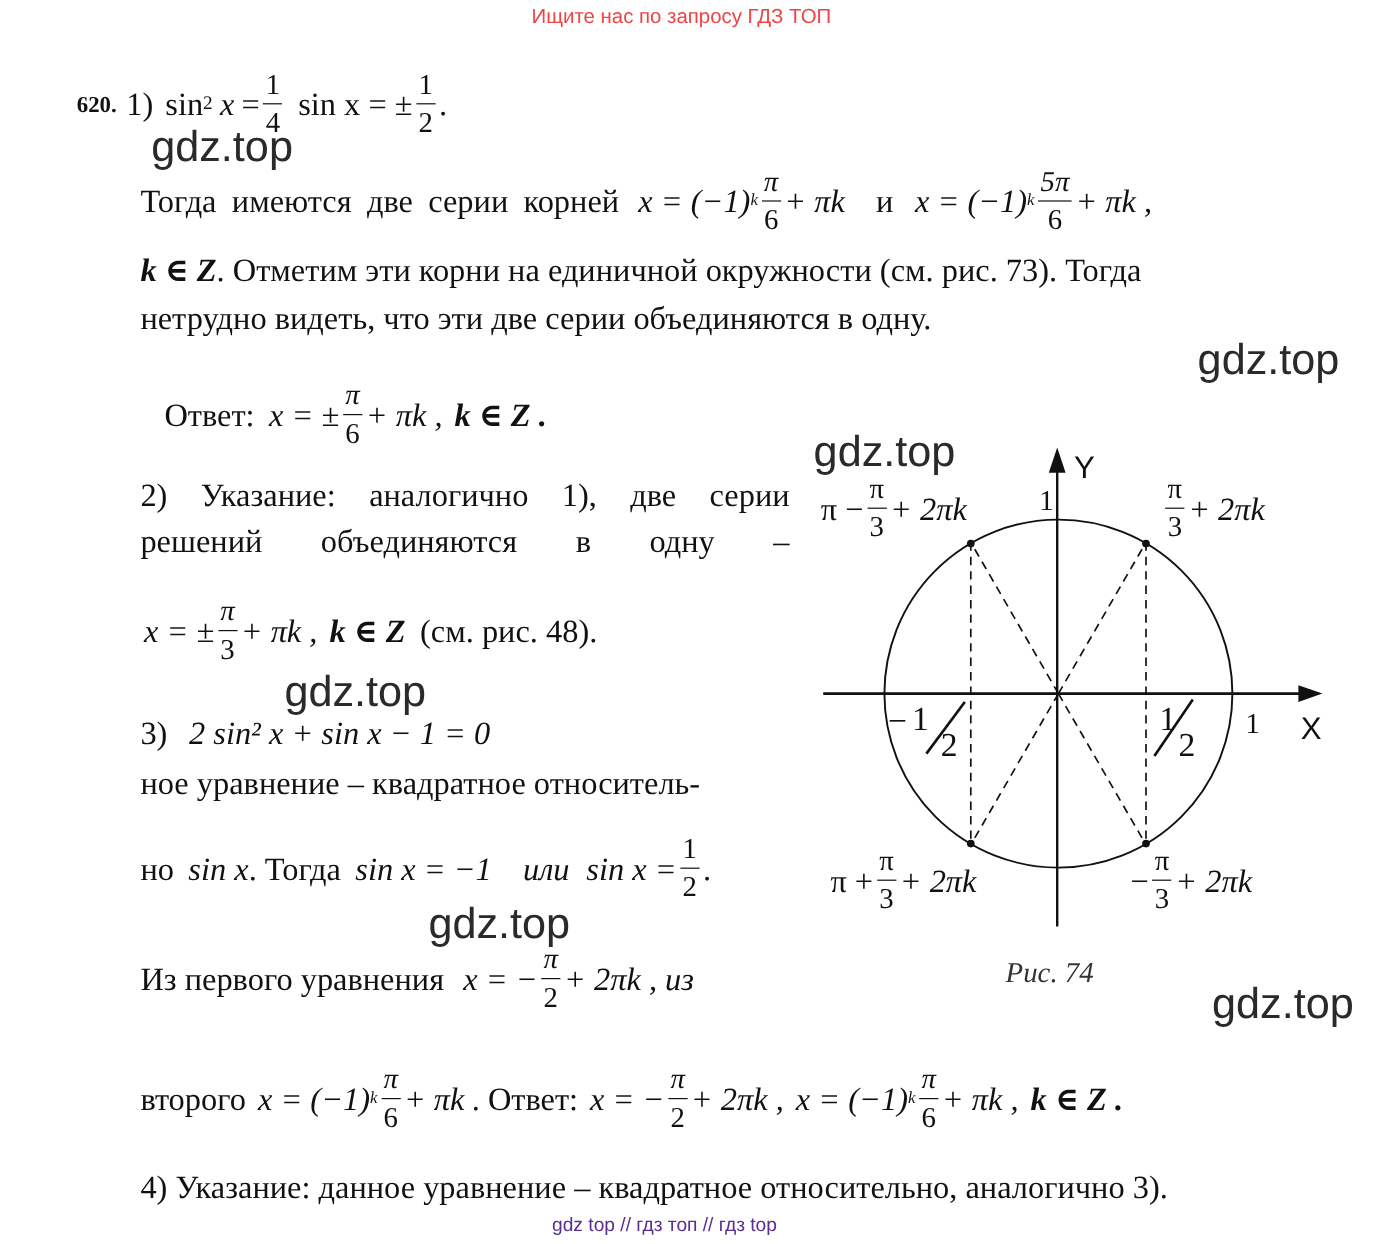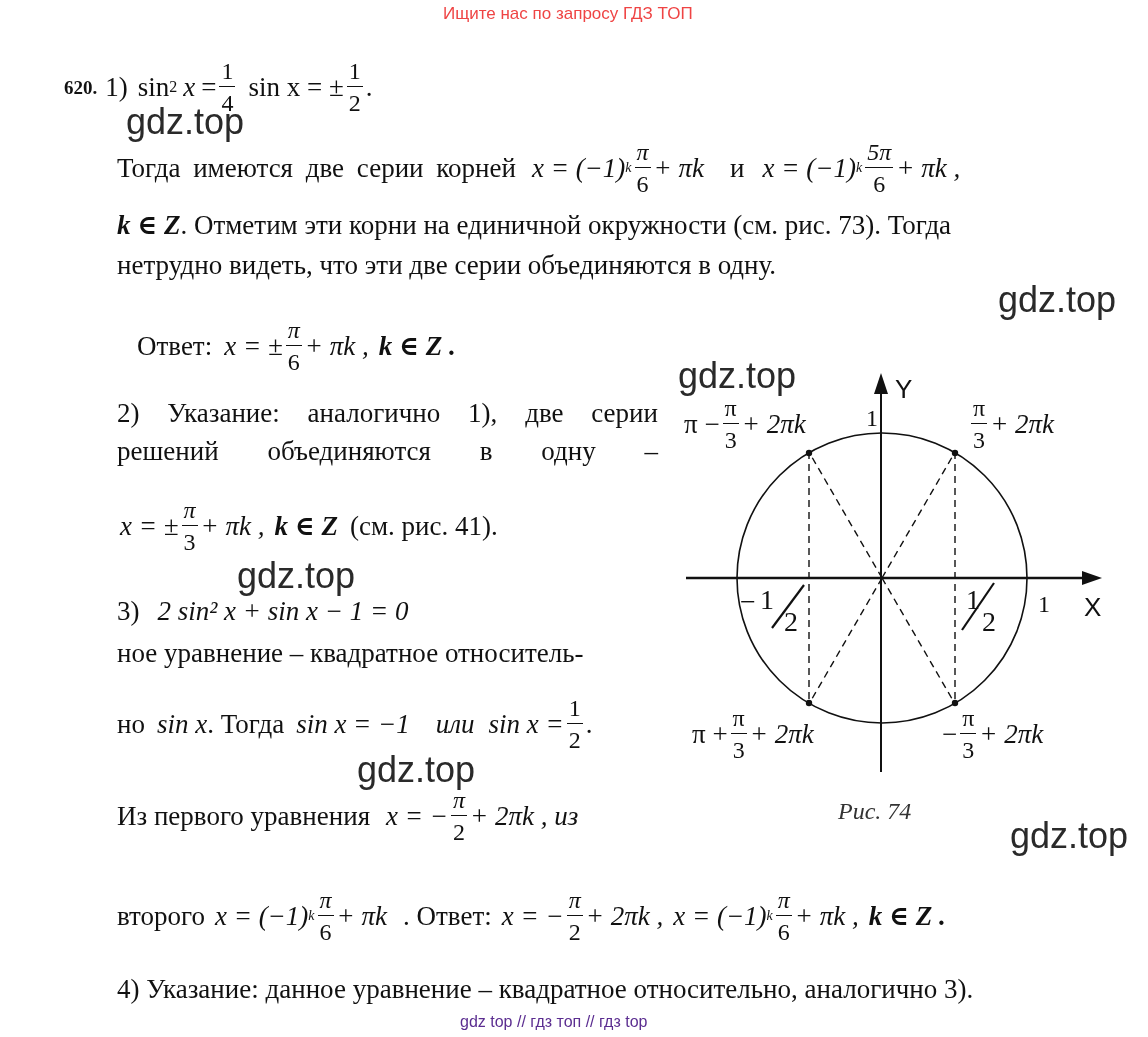--- a/index.html
+++ b/index.html
@@ -101,21 +101,21 @@
 </div>
 
 <div class="abs serif" style="left:120px; top:490px; height:72px; display:flex; align-items:center;">
   <span class="it">x = ±</span>
   <span class="frac">
       <span class="num it">π</span>
       <span class="den">3</span>
     </span>
   <span class="it">+ πk ,</span>
   <span class="it b" style="margin-left:10px;">k ∈ Z</span>
-  <span style="margin-left:12px;">(см. рис. 41).</span>
+  <span style="margin-left:12px;">(см. рис. 48).</span>
 </div>
 
 <div class="abs wm" style="left:237px; top:558px;">gdz.top</div>
 
 <div class="abs serif" style="left:117px; top:598px; width:541px; display:flex;">
   <span>3)</span>
   <span class="it" style="margin-left:18px;">2 sin² x + sin x − 1 = 0</span>
 </div>
 <div class="abs serif" style="left:117px; top:640px;">ное уравнение – квадратное относитель-</div>
 
@@ -149,21 +149,21 @@
 
 <div class="abs serif" style="left:117px; top:880px; height:72px; display:flex; align-items:center;">
   <span>второго</span>
   <span class="it" style="margin-left:10px;">x = (−1)</span>
     <sup class="k">k</sup>
   <span class="frac">
       <span class="num it">π</span>
       <span class="den">6</span>
     </span>
   <span class="it">+ πk</span>
-  <span style="margin-left:16px;text-align:right;">. Ответ:</span>
+  <span style="margin-left:6px;text-align:right;">. Ответ:</span>
   <span class="it" style="margin-left:10px;">x = −</span>
   <span class="frac">
       <span class="num it">π</span>
       <span class="den">2</span>
     </span>
   <span class="it">+ 2πk ,</span>
   <span class="it" style="margin-left:10px;">x = (−1)</span>
     <sup class="k">k</sup>
   <span class="frac">
       <span class="num it">π</span>

